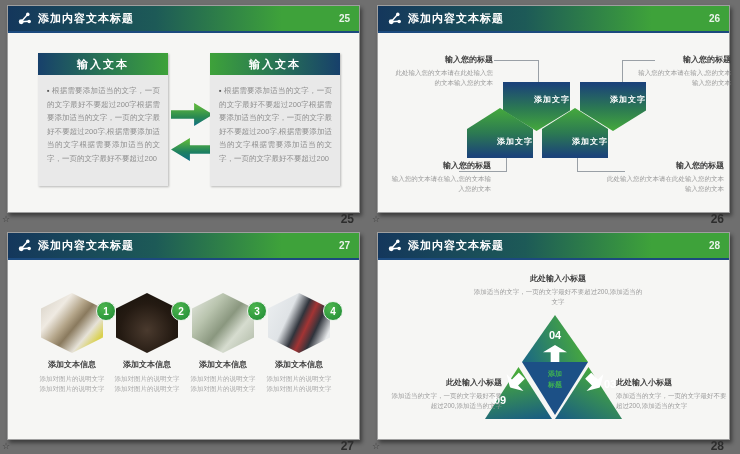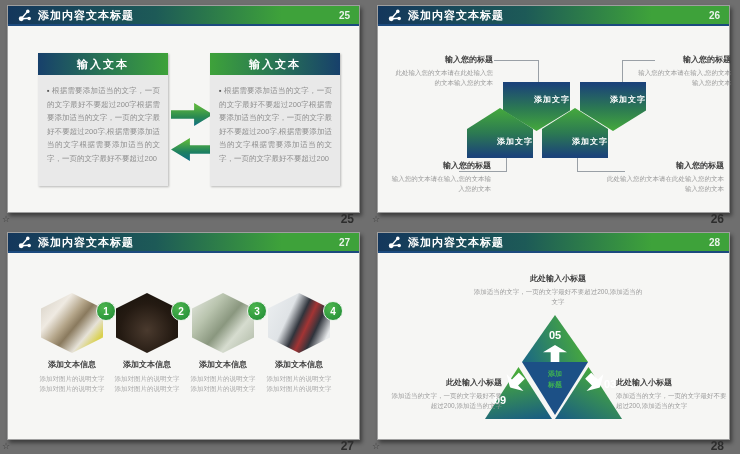--- a/index.html
+++ b/index.html
@@ -4,21 +4,21 @@
 <style>
   * { margin:0; padding:0; box-sizing:border-box; }
   html,body { width:740px; height:454px; overflow:hidden; }
   body { background:#6f6f6f; font-family:"Liberation Sans", sans-serif; position:relative; }
   .grid { display:grid; grid-template-columns:370px 370px; grid-template-rows:227px 227px; width:740px; height:454px; }
   .cell { position:relative; }
 
   .slide { position:absolute; left:7px; top:5px; width:353px; height:208px;
            background:#f6f6f4; border:1px solid #9f9f9f;
            box-shadow:2px 3px 4px rgba(0,0,0,0.45); }
-  .hdr { position:absolute; top:0; left:0; right:0; height:20px;
+  .hdr { position:absolute; top:0; left:0; right:0; height:27px;
          background:linear-gradient(90deg,#14375c 0%,#1d5a57 42%,#3ea23a 78%,#3ea23a 100%);
          border-bottom:2px solid #1c4a7e; display:flex; align-items:center; padding:0 9px; }
   .hdr-title { color:#ffffff; font-weight:bold; font-size:11px; margin-left:6px; letter-spacing:1px; }
   .hdr-num { margin-left:auto; color:#e9f3e9; font-size:10px; font-weight:bold; }
   .sbody { position:absolute; top:28px; left:0; right:0; bottom:0; }
   .caption { position:absolute; left:2px; top:212px; width:356px; height:14px;
              display:flex; align-items:center; justify-content:space-between; }
   .wm { font-size:9px; color:#3e3e3e; }
   .cap-num { font-size:12px; font-weight:bold; color:#2d2d2d; padding-right:4px; }
 
@@ -274,21 +274,21 @@
           <div class="note-title">此处输入小标题</div>
           <div class="note-body">添加适当的文字，一页的文字最好不要超过200,添加适当的文字</div>
         </div>
         <div class="tri top"></div>
         <div class="tri bl"></div>
         <div class="tri br"></div>
         <div class="tri-c"></div>
         <div class="warrow wa-up"></div>
         <div class="warrow wa-bl"></div>
         <div class="warrow wa-br"></div>
-        <div class="tri-num tn1">05</div>
+        <div class="tri-num tn1">04</div>
         <div class="tri-num tn2">09</div>
         <div class="tri-num tn3">03</div>
         <div class="tri-c-label">
           <div>添加</div>
           <div>标题</div>
         </div>
         <div class="note pn pn-left">
           <div class="note-title">此处输入小标题</div>
           <div class="note-body">添加适当的文字，一页的文字最好不要超过200,添加适当的文字</div>
         </div>

